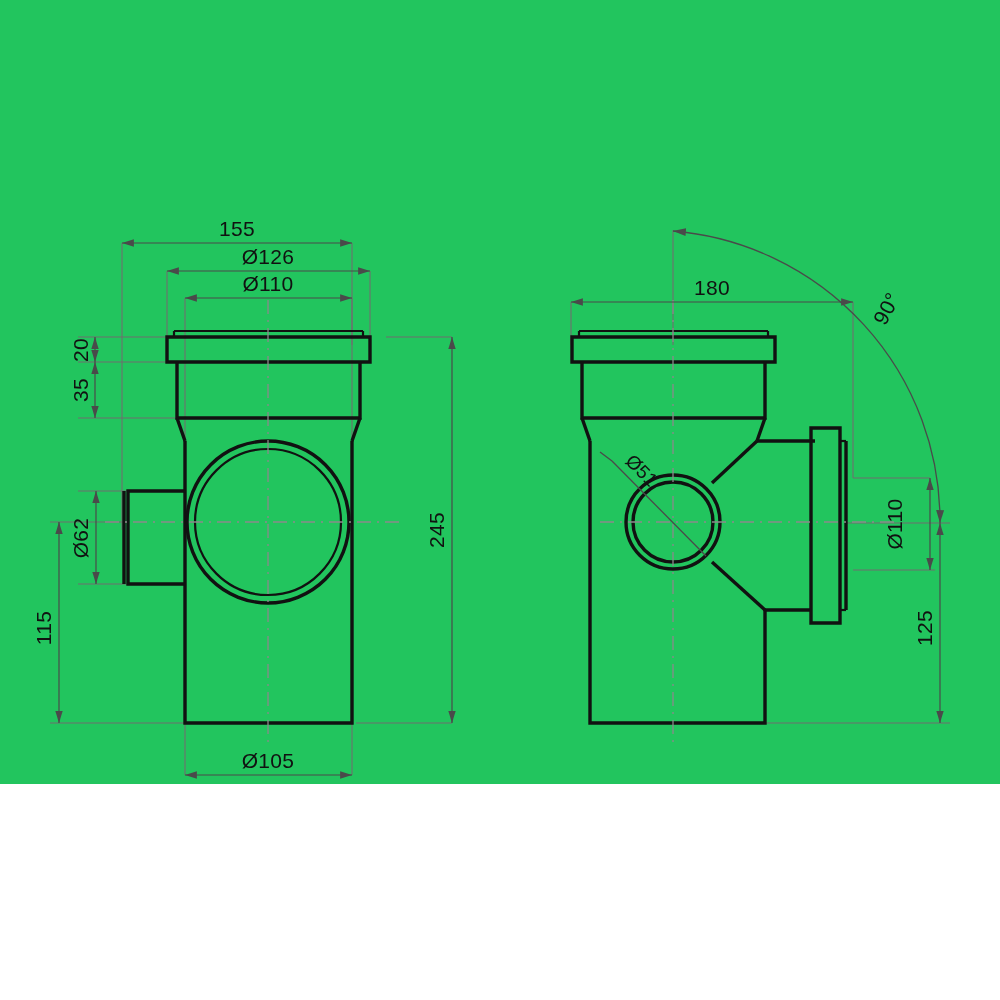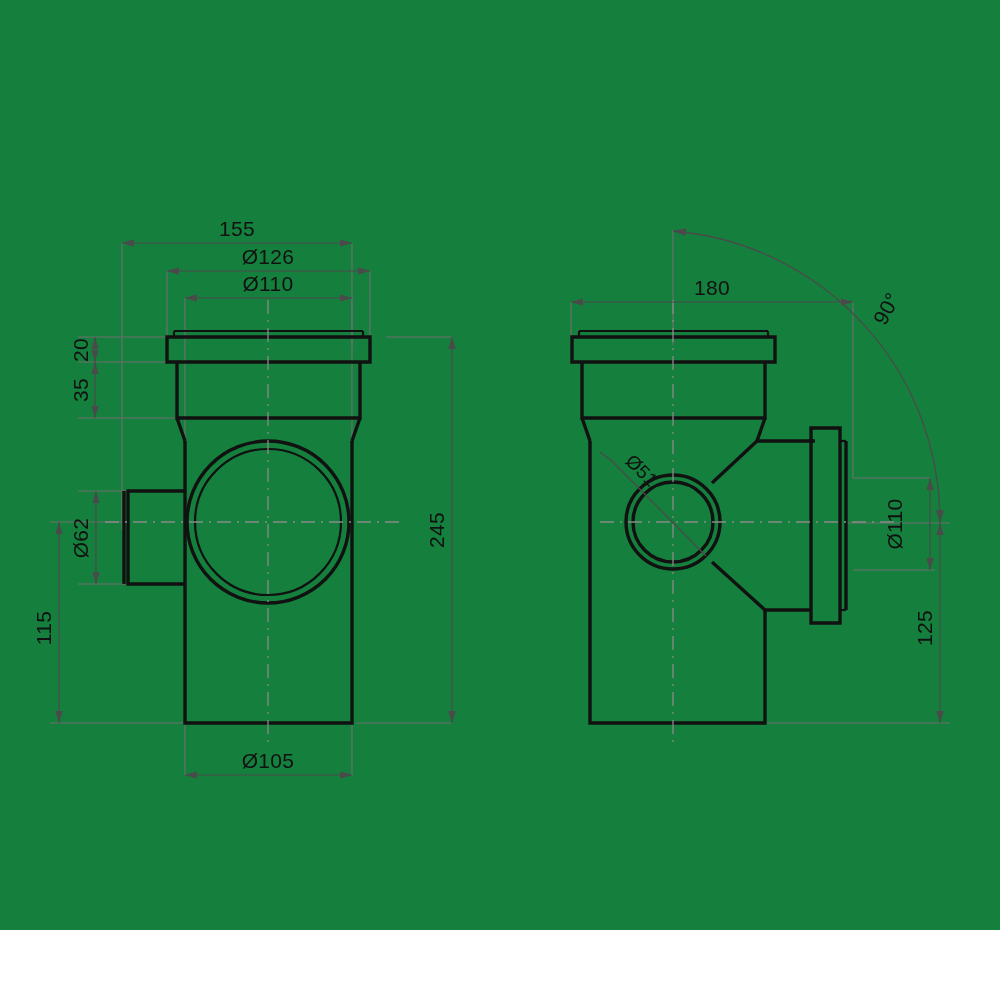--- a/index.html
+++ b/index.html
@@ -10,22 +10,22 @@
   }
   body {
     width: 1000px;
     height: 1000px;
     font-family: "Liberation Sans", sans-serif;
     overflow: hidden;
   }
   #drawing-root {
     position: relative;
     width: 1000px;
-    height: 930px;
-    background: #15803d;
+    height: 784px;
+    background: #22c55e;
   }
   svg#cad {
     display: block;
     width: 1000px;
     height: 1000px;
   }
   .obj      { fill: none; stroke: #111111; stroke-width: 3.4; stroke-linejoin: miter; stroke-linecap: butt; }
   .obj-thin { fill: none; stroke: #111111; stroke-width: 2.2; }
   .ext      { fill: none; stroke: #6f6f6f; stroke-width: 1.1; }
   .dim      { fill: none; stroke: #4a4a4a; stroke-width: 1.2; }

